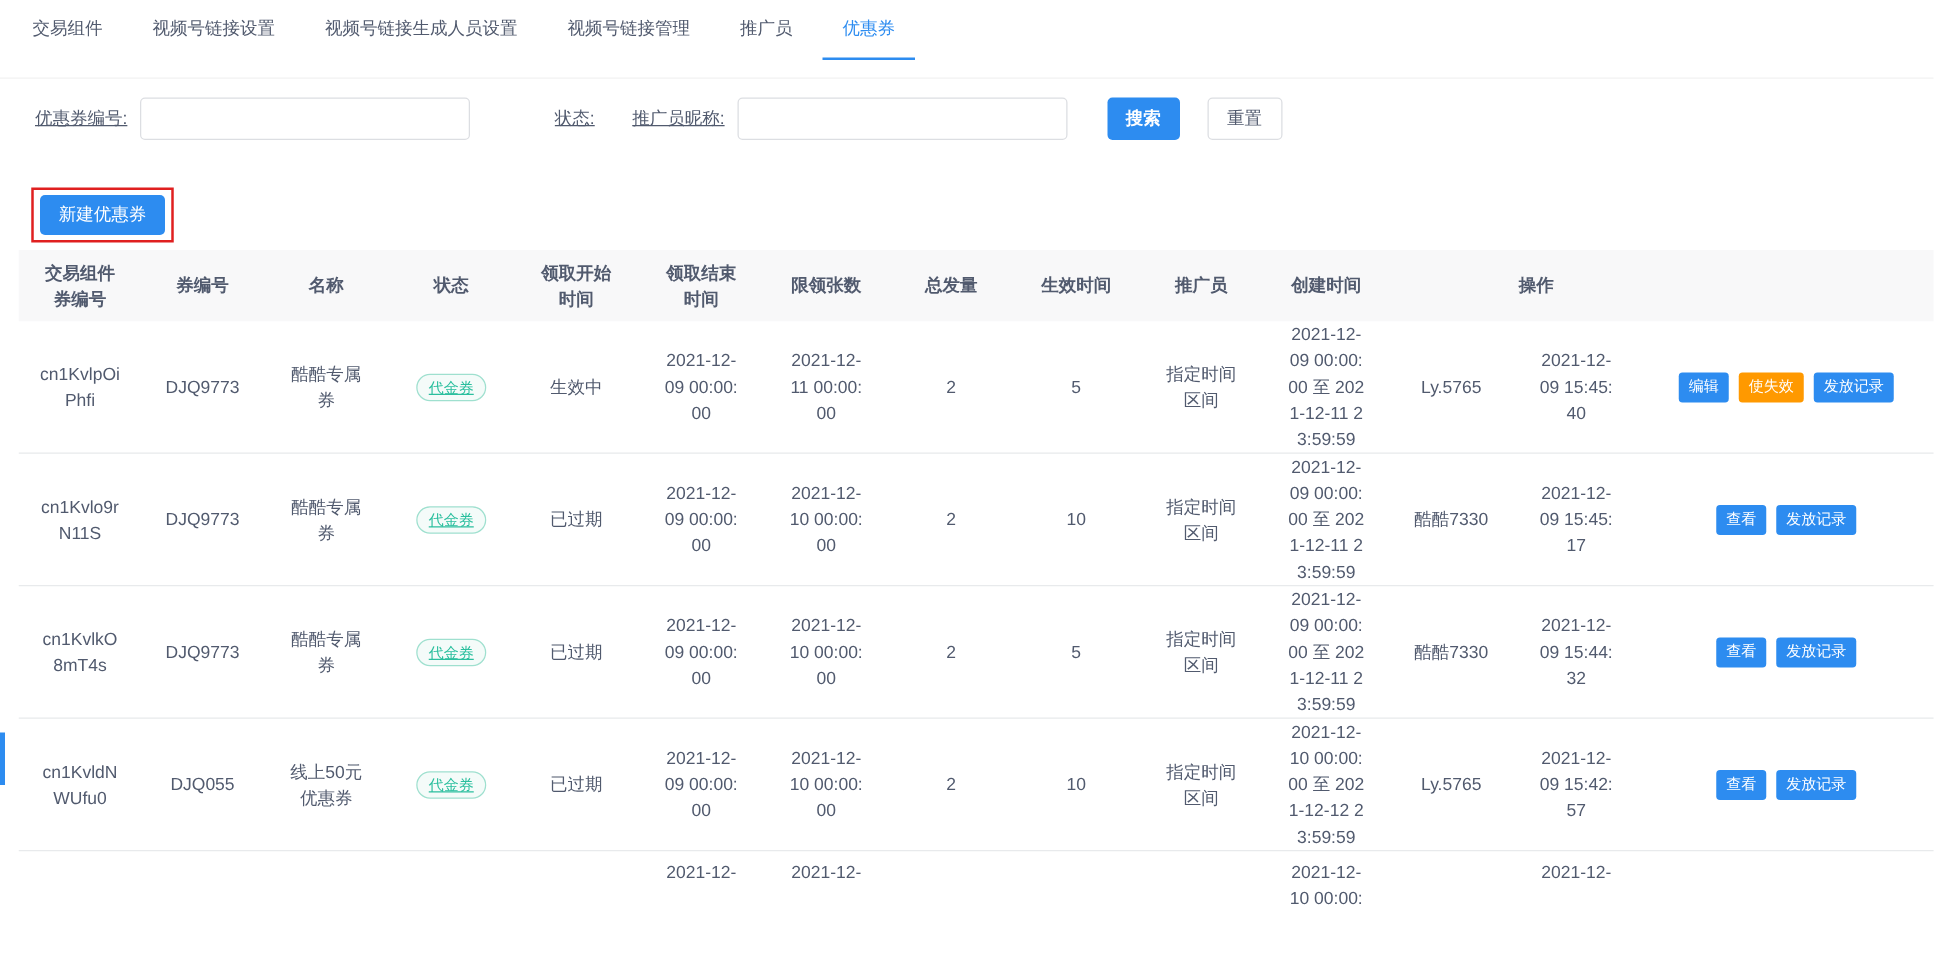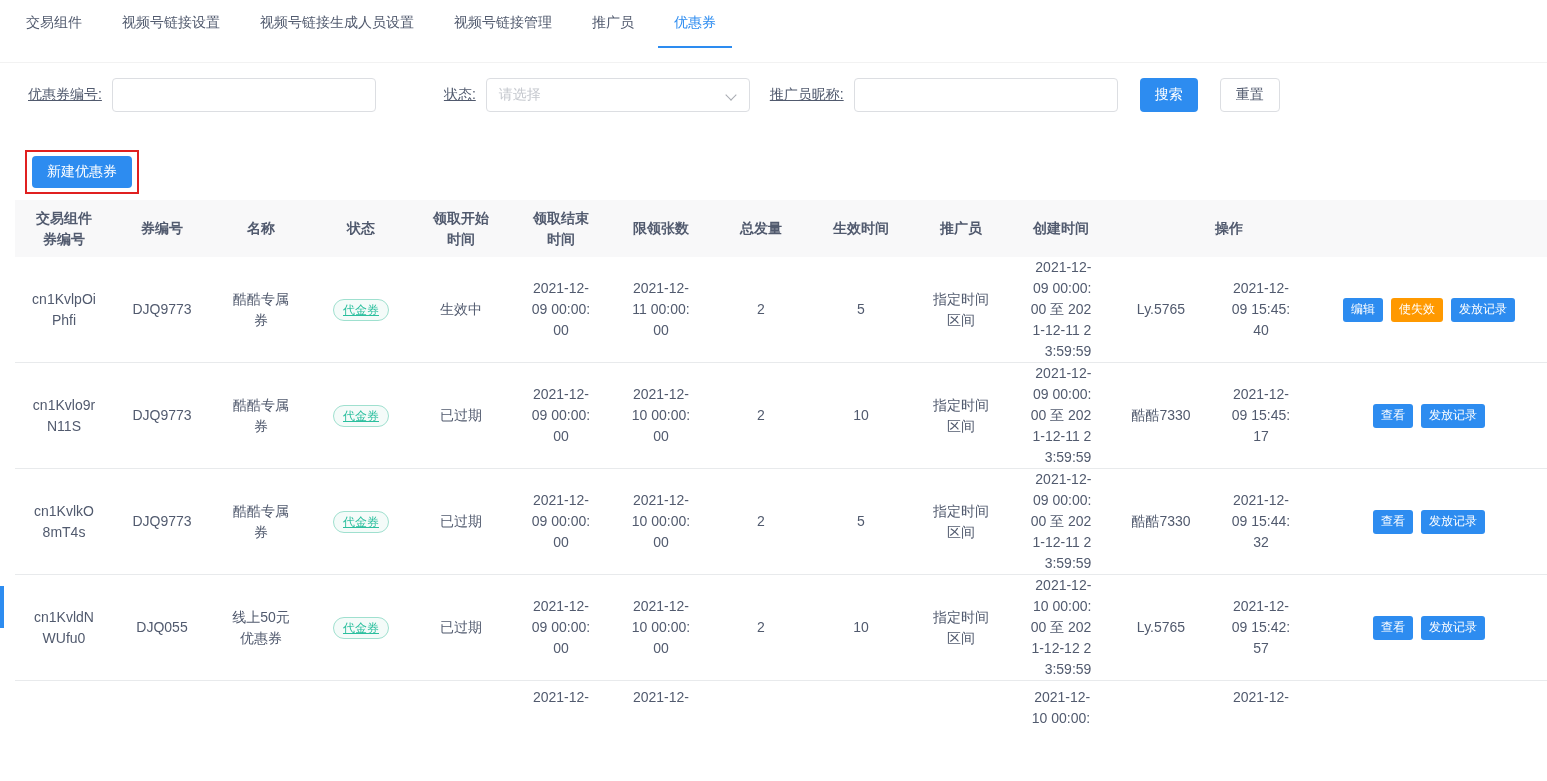--- a/index.html
+++ b/index.html
@@ -27,38 +27,38 @@
   .filters label { margin-right: 10px; white-space: nowrap; text-decoration: underline; }
   .txt, .select { width: 264px; height: 34px; border: 1px solid #dcdee2; border-radius: 4px; background: #fff; font-size: 14px; color: #515a6e; padding: 0 12px; }
   .gap-status { margin-left: 68px; }
   .gap-promoter { margin-left: 20px; }
   .select { position: relative; display: flex; align-items: center; cursor: pointer; }
   .select .ph { color: #c5c8ce; }
   .chevron { position: absolute; right: 14px; top: 12px; width: 8px; height: 8px; border-right: 1px solid #a8abb2; border-bottom: 1px solid #a8abb2; transform: rotate(45deg); }
   .btn { border: none; border-radius: 4px; font-size: 14px; height: 34px; padding: 0 15px; cursor: pointer; font-family: inherit; }
   .btn.primary { background: #2d8cf0; color: #fff; }
   .btn.plain { background: #fff; color: #515a6e; border: 1px solid #dcdee2; }
-  .btn-search { margin-left: 22px; }
+  .btn-search { margin-left: 32px; font-weight: bold; }
   .btn-reset { margin-left: 22px; }
 
   
   .toolbar { margin-top: 38px; padding-left: 25px; }
   .redbox { display: inline-block; border: 2px solid #e02020; padding: 4px 5px; }
   .btn-new { height: 32px; }
 
   
   .table { margin-top: 6px; padding-left: 15px; }
   .thead, .tr { display: flex; }
   .thead { background: #f8f8f9; height: 57px; }
   .tr { height: 106px; border-bottom: 1px solid #e8eaec; }
   .td { display: flex; align-items: center; justify-content: center; text-align: center; white-space: pre-line; padding: 0 8px; line-height: 21px; }
   .th { font-weight: bold; color: #515a6e; }
   .c0 { width: 98px; } .c1 { width: 98px; } .c2 { width: 100px; } .c3 { width: 100px; }
   .c4 { width: 100px; } .c5 { width: 100px; } .c6 { width: 100px; } .c7 { width: 100px; }
-  .c8 { width: 100px; } .c9 { width: 100px; } .c10 { width: 100px; text-align: right; } .c11 { width: 100px; }
+  .c8 { width: 100px; } .c9 { width: 100px; } .c10 { width: 100px; } .c11 { width: 100px; }
   .c12 { width: 100px; } .c13 { width: 236px; gap: 8px; }
   .tr.partial { border-bottom: none; }
   .tr.partial .td { align-items: flex-start; padding-top: 6px; }
 
   .tag { display: inline-block; border: 1px solid #9fe0cf; color: #2bbf9e; background: #f4fbf9; border-radius: 11px; padding: 1px 9px; font-size: 12px; line-height: 18px; white-space: nowrap; text-decoration: underline; }
 
   .abtn { border: none; border-radius: 3px; color: #fff; font-size: 12px; height: 24px; padding: 0 8px; cursor: pointer; white-space: nowrap; font-family: inherit; }
   .abtn.primary { background: #2d8cf0; }
   .abtn.warning { background: #ff9900; }
 
@@ -78,24 +78,20 @@
     <div class="tab active">优惠券</div>
   </div>
 
 
   <div class="divider"></div>
 
   <div class="filters">
     <label>优惠券编号:</label>
     <input class="txt" type="text" value="" style="">
     <label class="gap-status">状态:</label>
-    <div class="select">
-      <span class="ph">请选择</span>
-      <span class="chevron"></span>
-    </div>
     <label class="gap-promoter">推广员昵称:</label>
     <input class="txt" type="text" value="" style="">
     <button class="btn primary btn-search">搜索</button>
     <button class="btn plain btn-reset">重置</button>
   </div>
 
   <div class="toolbar">
     <span class="redbox">
       <button class="btn primary btn-new">新建优惠券</button>
     </span>

